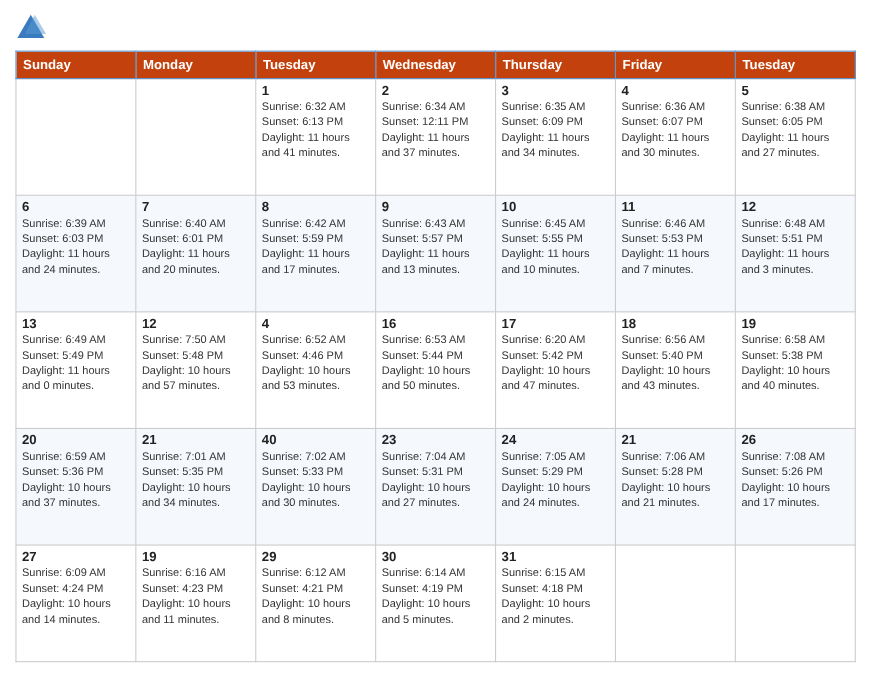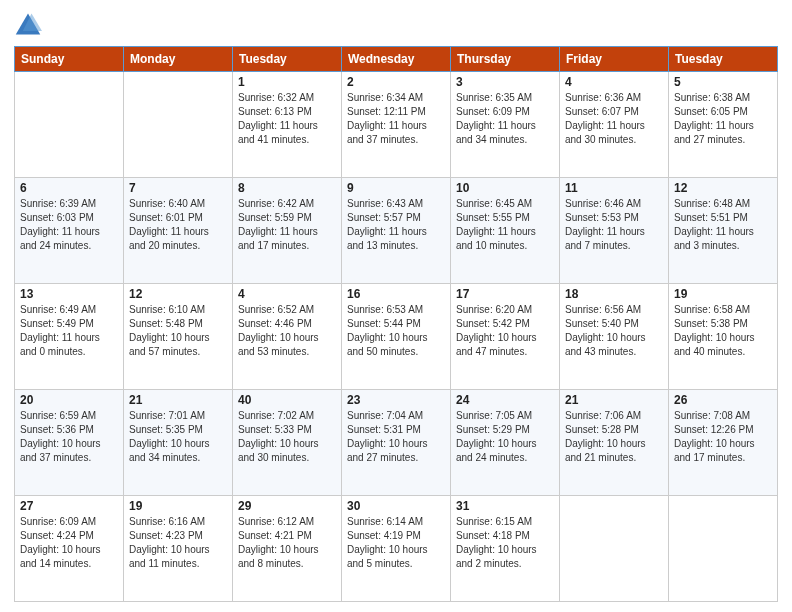--- a/index.html
+++ b/index.html
@@ -220,21 +220,21 @@
         </tr>
         <tr>
           <td>
             <span class="day-num">13</span>
             <div class="day-info">Sunrise: 6:49 AM
 Sunset: 5:49 PM
 Daylight: 11 hours and 0 minutes.</div>
           </td>
           <td>
             <span class="day-num">12</span>
-            <div class="day-info">Sunrise: 6:10 AM
+            <div class="day-info">Sunrise: 7:50 AM
 Sunset: 5:48 PM
 Daylight: 10 hours and 57 minutes.</div>
           </td>
           <td>
             <span class="day-num">4</span>
             <div class="day-info">Sunrise: 6:52 AM
 Sunset: 4:46 PM
 Daylight: 10 hours and 53 minutes.</div>
           </td>
           <td>
@@ -295,21 +295,21 @@
           </td>
           <td>
             <span class="day-num">21</span>
             <div class="day-info">Sunrise: 7:06 AM
 Sunset: 5:28 PM
 Daylight: 10 hours and 21 minutes.</div>
           </td>
           <td>
             <span class="day-num">26</span>
             <div class="day-info">Sunrise: 7:08 AM
-Sunset: 12:26 PM
+Sunset: 5:26 PM
 Daylight: 10 hours and 17 minutes.</div>
           </td>
         </tr>
         <tr>
           <td>
             <span class="day-num">27</span>
             <div class="day-info">Sunrise: 6:09 AM
 Sunset: 4:24 PM
 Daylight: 10 hours and 14 minutes.</div>
           </td>

